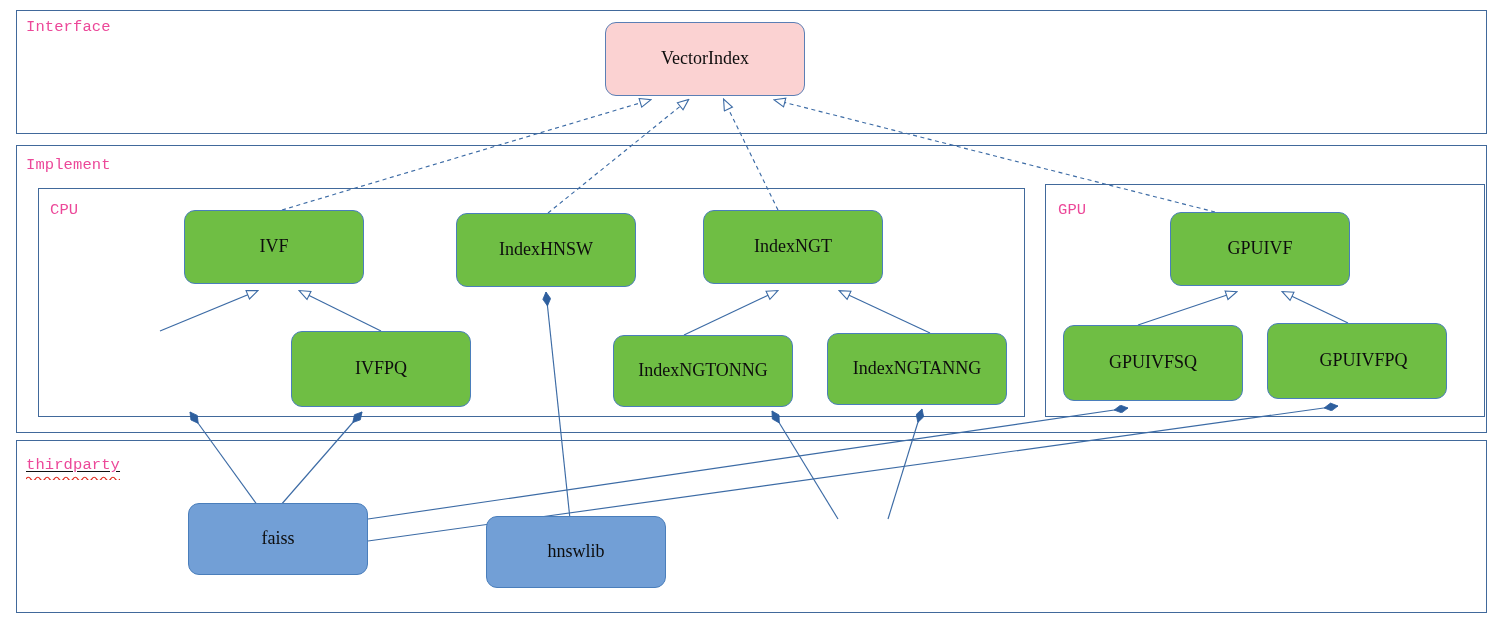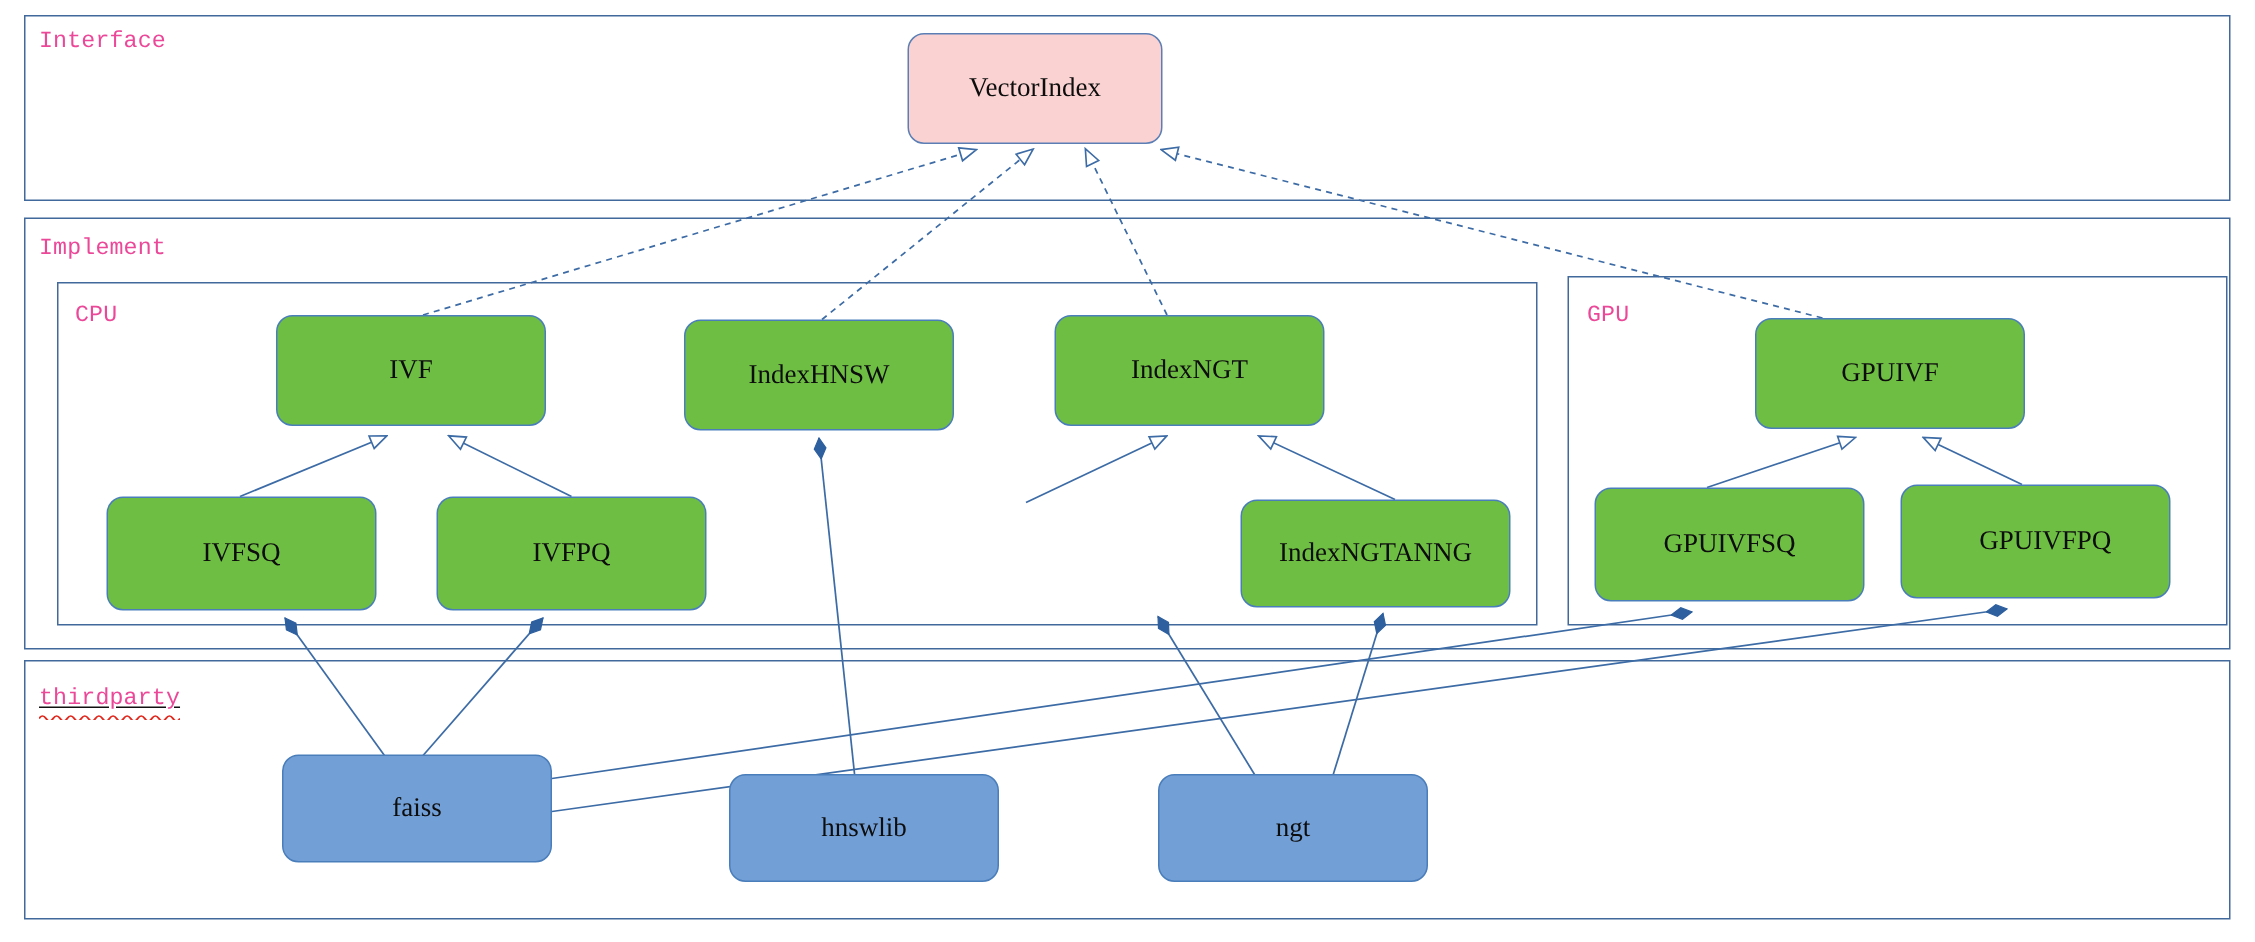--- a/index.html
+++ b/index.html
@@ -158,40 +158,39 @@
 
   <div class="group" style="left:16px; top:440px; width:1471px; height:173px;"></div>
   <div class="group-label spellcheck" style="left:26px; top:456px;">
     <span>thirdparty</span>
     <svg class="squiggle" viewBox="0 0 80 5" preserveAspectRatio="none">
       <path d="M0,4 Q2,0.6 4,4 T8,4 T12,4 T16,4 T20,4 T24,4 T28,4 T32,4 T36,4 T40,4
                T44,4 T48,4 T52,4 T56,4 T60,4 T64,4 T68,4 T72,4 T76,4 T80,4" fill="none" stroke="#E02A1F" stroke-width="1.1"></path>
     </svg>
   </div>
 
-  <div class="node pink" style="left:605px; top:22px; width:170px; height:74px;">VectorIndex</div>
+  <div class="node pink" style="left:605px; top:22px; width:200px; height:74px;">VectorIndex</div>
 
   <div class="node green" style="left:184px; top:210px; width:180px; height:74px;">IVF</div>
 
   <div class="node green" style="left:456px; top:213px; width:180px; height:74px;">IndexHNSW</div>
 
   <div class="node green" style="left:703px; top:210px; width:180px; height:74px;">IndexNGT</div>
 
-  <div class="node green" style="left:71px; top:331px; width:180px; height:76px;">IVFSQ</div>
 
   <div class="node green" style="left:291px; top:331px; width:180px; height:76px;">IVFPQ</div>
 
+  <div class="node green" style="left:613px; top:335px; width:180px; height:72px;">IndexNGTONNG</div>
 
   <div class="node green" style="left:827px; top:333px; width:180px; height:72px;">IndexNGTANNG</div>
 
   <div class="node green" style="left:1170px; top:212px; width:180px; height:74px;">GPUIVF</div>
 
   <div class="node green" style="left:1063px; top:325px; width:180px; height:76px;">GPUIVFSQ</div>
 
   <div class="node green" style="left:1267px; top:323px; width:180px; height:76px;padding-left:13px;">GPUIVFPQ</div>
 
   <div class="node blue" style="left:188px; top:503px; width:180px; height:72px;">faiss</div>
 
   <div class="node blue" style="left:486px; top:516px; width:180px; height:72px;">hnswlib</div>
 
-  <div class="node blue" style="left:772px; top:516px; width:180px; height:72px;">ngt</div>
 
 </div>
 
 </body></html>

